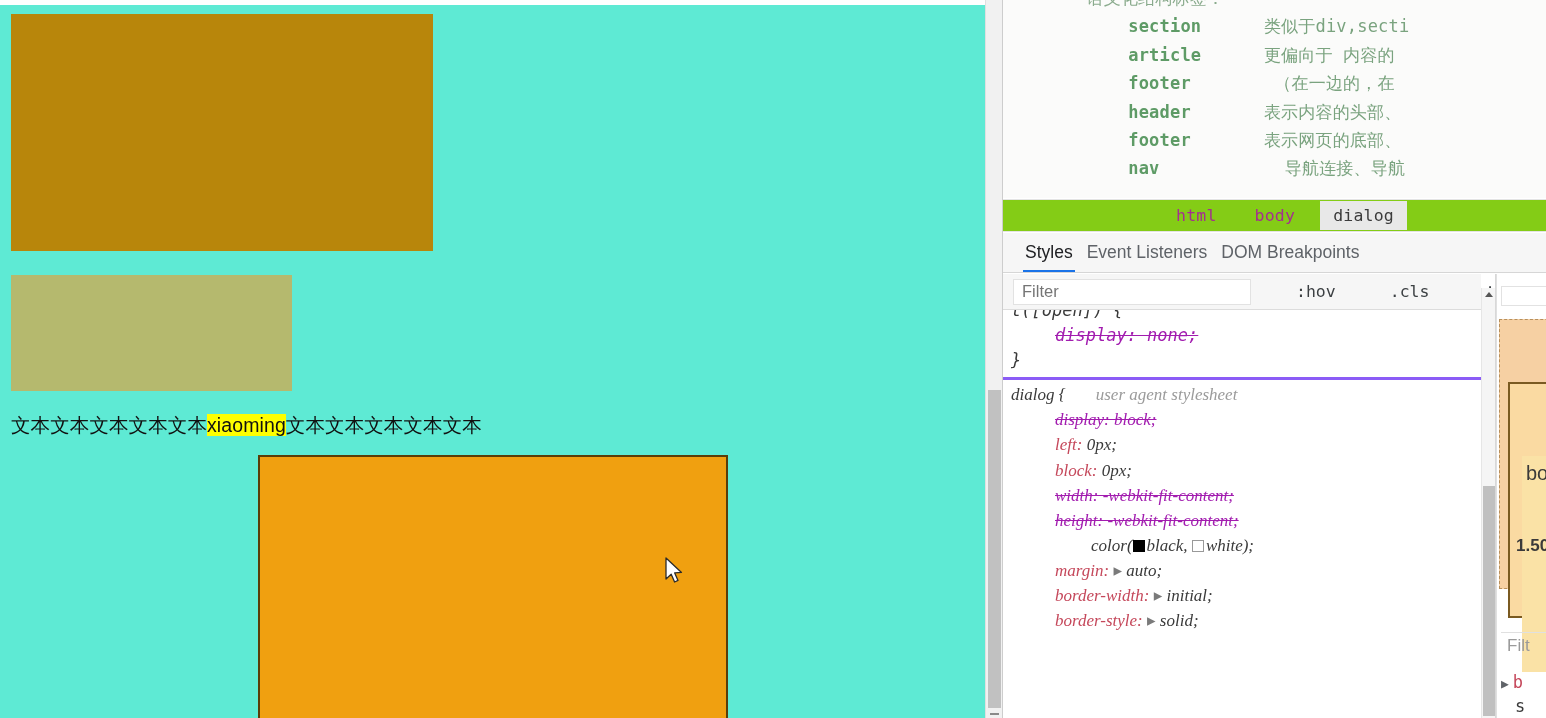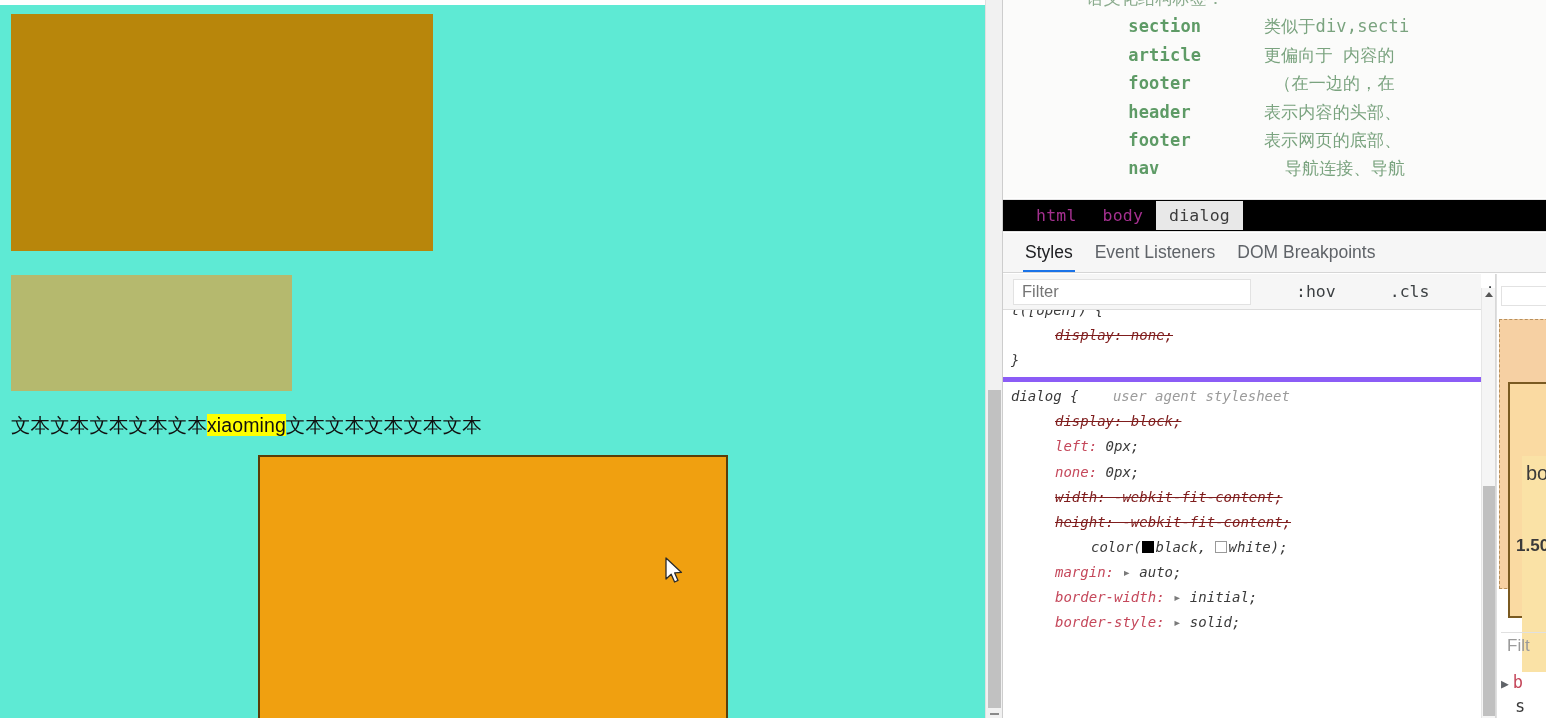--- a/index.html
+++ b/index.html
@@ -108,26 +108,27 @@
     letter-spacing: .2px;
   }
   #code-snippet .tag { color: #5e9b66; font-weight: bold; }
   #code-snippet .cn  { color: #7aa37f; }
   #code-snippet .title-cn { color: #8aab8d; }
 
   
   #breadcrumb {
     position: absolute; left: 0; top: 199px;
     width: 544px; height: 33px;
-    background: #000000;
+    background: #84cc16;
     border-top: 1px solid #e4e4e4;
     border-bottom: 1px solid #e4e4e4;
     display: flex; align-items: center;
     padding-left: 20px;
-    gap: 0px;
+    gap: 12px;
+    justify-content: center;
   }
   .crumb {
     font-family: "DejaVu Sans Mono", monospace;
     font-size: 16.5px;
     color: #a4308f;
     padding: 5px 13px;
     cursor: default;
     letter-spacing: .2px;
   }
   .crumb.selected {
@@ -136,21 +137,21 @@
   }
 
   
   #panel-tabs {
     position: absolute; left: 0; top: 233px;
     width: 544px; height: 40px;
     background: #f6f6f6;
     border-bottom: 1px solid #d6d6d6;
     display: flex; align-items: center;
     padding-left: 22px;
-    gap: 22px;
+    gap: 14px;
     overflow: hidden;
   }
   .ptab {
     font-size: 17.5px;
     color: #5f6368;
     position: relative;
     height: 40px;
     display: flex; align-items: center;
     white-space: nowrap;
     cursor: default;
@@ -209,34 +210,34 @@
 
   
   #styles-pane {
     position: absolute; left: 0; top: 310px;
     width: 478px; height: 408px;
     background: #ffffff;
     overflow: hidden;
   }
   .rule {
     font-family: "DejaVu Sans Mono", monospace;
-    font-size: 14px;
+    font-size: 17px;
     line-height: 25.1px;
     color: #3a3a3a;
     font-style: italic;
     padding: 2px 0 4px 8px;
     white-space: nowrap;
   }
   .rule.first { padding-top: 0; margin-top: -12px; }
-  .rule + .rule { border-top: 5px solid #8b5cf6; }
+  .rule + .rule { border-top: 3px solid #8b5cf6; font-family: Liberation Serif, serif; }
   .sel       { color: #3a3a3a; }
   .ua        { color: #9b9b9b; padding-left: 26px; }
   .prop      { color: #c5485b; padding-left: 44px; display: inline-block; }
   .val       { color: #3a3a3a; }
-  .struck    { text-decoration: line-through; color: #7f1d1d; }
+  .struck    { text-decoration: line-through; color: #a21caf; }
   .cont      { padding-left: 80px; display: inline-block; }
   .arrow     { color: #7a7a7a; font-style: normal; }
   .sw-black, .sw-white {
     display: inline-block; width: 12px; height: 12px;
     vertical-align: -1px; margin-right: 2px;
   }
   .sw-black { background: #000000; border: 1px solid #000; }
   .sw-white { background: #ffffff; border: 1px solid #999; }
 
   
@@ -396,21 +397,21 @@
         <div><span class="sel">}</span></div>
       </div>
 
       <div class="rule">
         <div>
           <span class="sel">dialog {</span>
           <span class="ua">user agent stylesheet</span>
         </div>
         <div><span class="prop struck">display:&nbsp;block;</span></div>
         <div><span class="prop">left:</span><span class="val"> 0px;</span></div>
-        <div><span class="prop">none:</span><span class="val"> 0px;</span></div>
+        <div><span class="prop">block:</span><span class="val"> 0px;</span></div>
         <div><span class="prop struck">width:&nbsp;-webkit-fit-content;</span></div>
         <div><span class="prop struck">height:&nbsp;-webkit-fit-content;</span></div>
         <div><span class="cont val">color(<span class="sw-black"></span>black, <span class="sw-white"></span>white);</span></div>
         <div><span class="prop">margin:</span><span class="arrow"> ▸</span><span class="val"> auto;</span></div>
         <div><span class="prop">border-width:</span><span class="arrow"> ▸</span><span class="val"> initial;</span></div>
         <div><span class="prop">border-style:</span><span class="arrow"> ▸</span><span class="val"> solid;</span></div>
       </div>
     </div>
 
     <div id="styles-scrollbar">

